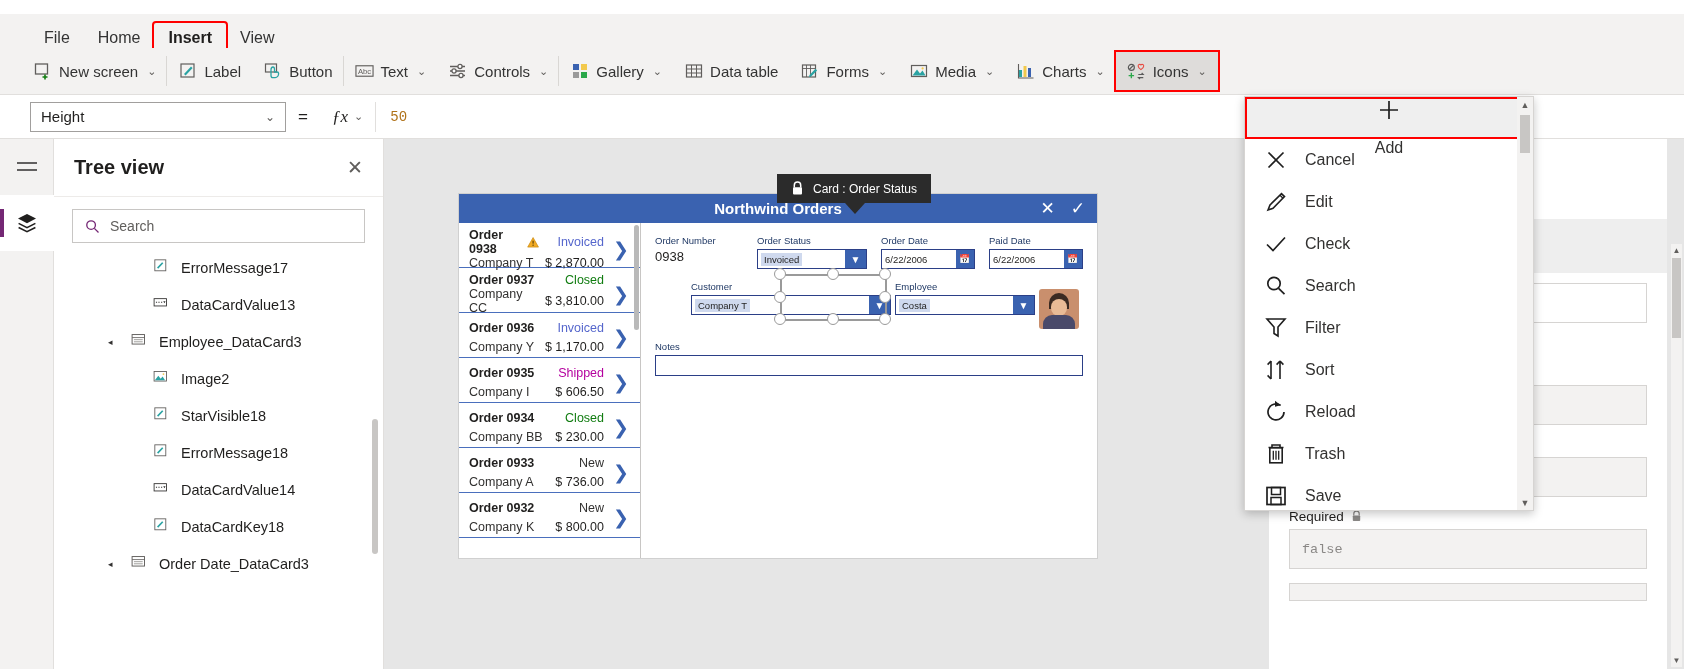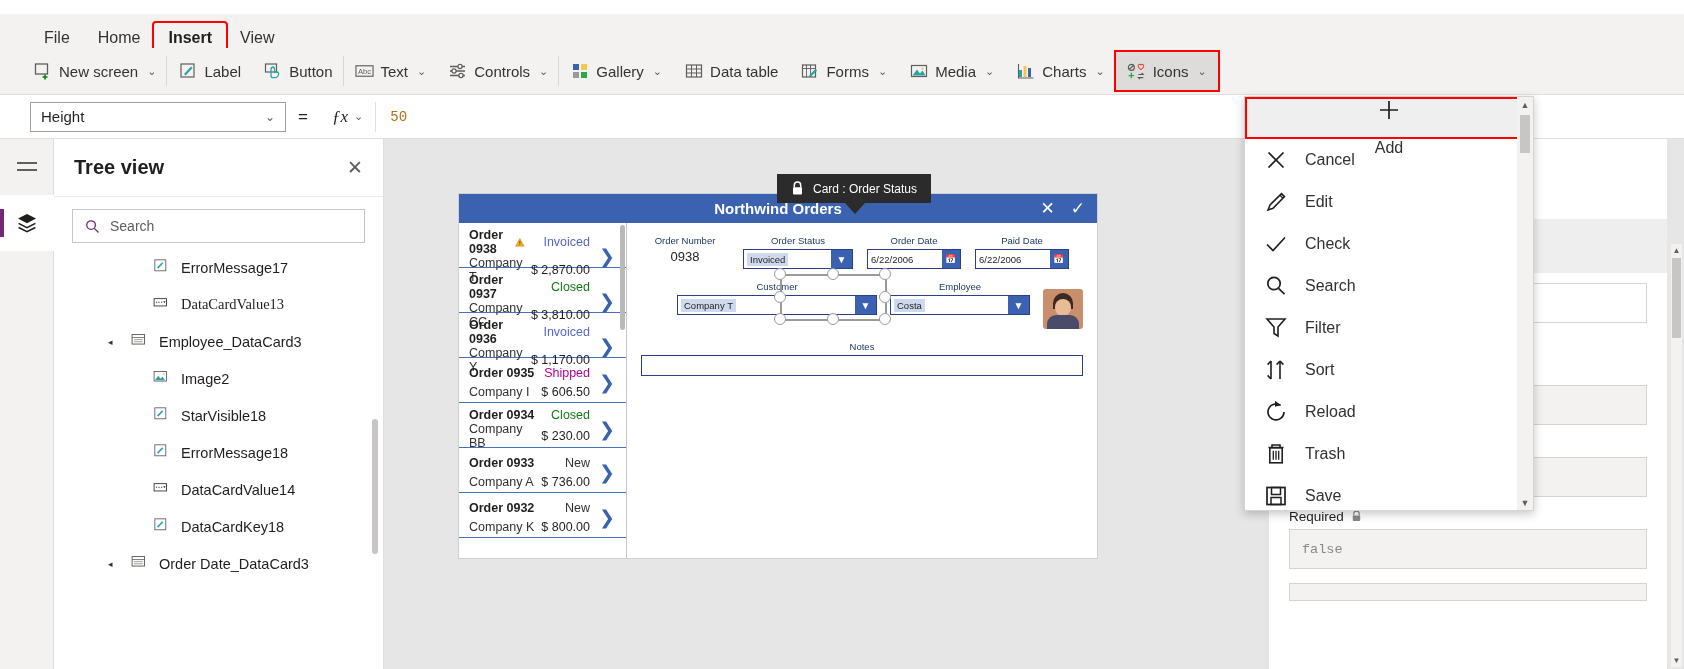--- a/index.html
+++ b/index.html
@@ -126,21 +126,21 @@
     height:45px; border-bottom:1px solid #4a6fbd; padding:5px 8px 0 10px;
     display:grid; grid-template-columns: 1fr auto 22px; grid-template-rows: auto auto;
     column-gap:6px; align-items:center; position:relative;
   }
   .o-num { font-size:12.5px; font-weight:bold; color:#201f1e; grid-column:1; grid-row:1; display:flex; align-items:center; gap:1px;}
   .o-co  { font-size:12.5px; color:#323130; grid-column:1; grid-row:2; }
   .o-st  { font-size:12.5px; grid-column:2; grid-row:1; text-align:right; }
   .o-amt { font-size:12.5px; color:#201f1e; grid-column:2; grid-row:2; text-align:right; }
   .o-chev { grid-column:3; grid-row:1 / span 2; font-size:19px; color:#3a62b0; text-align:center; font-weight:300;}
   .list-scrollbar { position:absolute; right:1px; top:2px; width:5px; height:105px; background:#b9b9b9; border-radius:3px;}
-  .form-pane { flex:1; position:relative; background:#ffffff; padding:12px 14px;text-align:center; }
+  .form-pane { flex:1; position:relative; background:#ffffff; padding:12px 14px; }
   .fg-label { font-size:9.5px; color:#1f3864; margin-bottom:3px; }
   .fg-static { font-size:13px; color:#201f1e; }
   .fg-input {
     height:20px; border:1.4px solid #2b3f87; background:#ffffff;
     display:flex; align-items:center; font-size:9.5px; color:#201f1e; position:relative;
   }
   .fg-input .val { background:#cfd9ee; padding:1px 3px; margin-left:3px; }
   .fg-drop {
     position:absolute; right:0; top:0; bottom:0; width:21px; background:#3a62b0;
     display:flex; align-items:center; justify-content:center; color:#fff; font-size:10px;
@@ -412,21 +412,21 @@
           <div class="tnode" style="padding-left: 76px;">
             <span class="caret"></span>
             <span class="tn-icon">
               <svg width="19" height="19" viewBox="0 0 26 26">
                 <rect x="2.5" y="2.5" width="15" height="15" fill="none" stroke="#605e5c" stroke-width="1.2"></rect>
                 <path d="M5.5 13l7-7.3 1.6 1.6L7.1 14.6z" fill="#2aa3a3"></path>
               </svg>
             </span>
             <span>ErrorMessage17</span>
           </div>
-          <div class="tnode" style="padding-left: 76px; font-family: Liberation Serif, serif;">
+          <div class="tnode" style="padding-left: 76px;">
             <span class="caret"></span>
             <span class="tn-icon">
               <svg width="19" height="19" viewBox="0 0 26 26">
                 <rect x="1.5" y="5" width="17" height="10" fill="none" stroke="#323130" stroke-width="1.2"></rect>
                 <path d="M4 10h1.6M7.4 10H9M11 10h1.6" stroke="#323130" stroke-width="1.4"></path>
                 <path d="M14 8.6l1.6 2.6L17.2 8.6z" fill="#323130"></path>
               </svg>
             </span>
             <span>DataCardValue13</span>
           </div>
@@ -615,21 +615,21 @@
             </div>
             <div style="width:94px;">
               <div class="fg-label">Paid Date</div>
               <div class="fg-input">
                 <span style="padding-left:3px;">6/22/2006</span>
                 <span class="fg-cal">📅</span>
               </div>
             </div>
           </div>
 
-          <div style="display:flex; gap:13px; margin-top:12px;margin-left:36px;">
+          <div style="display:flex; gap:4px; margin-top:12px;margin-left:36px;">
             <div style="width:200px;">
               <div class="fg-label">Customer</div>
               <div class="fg-input">
                 <span class="val">Company T</span>
                 <span class="fg-drop">▼</span>
               </div>
             </div>
             <div style="width:140px;">
               <div class="fg-label">Employee</div>
               <div class="fg-input">

